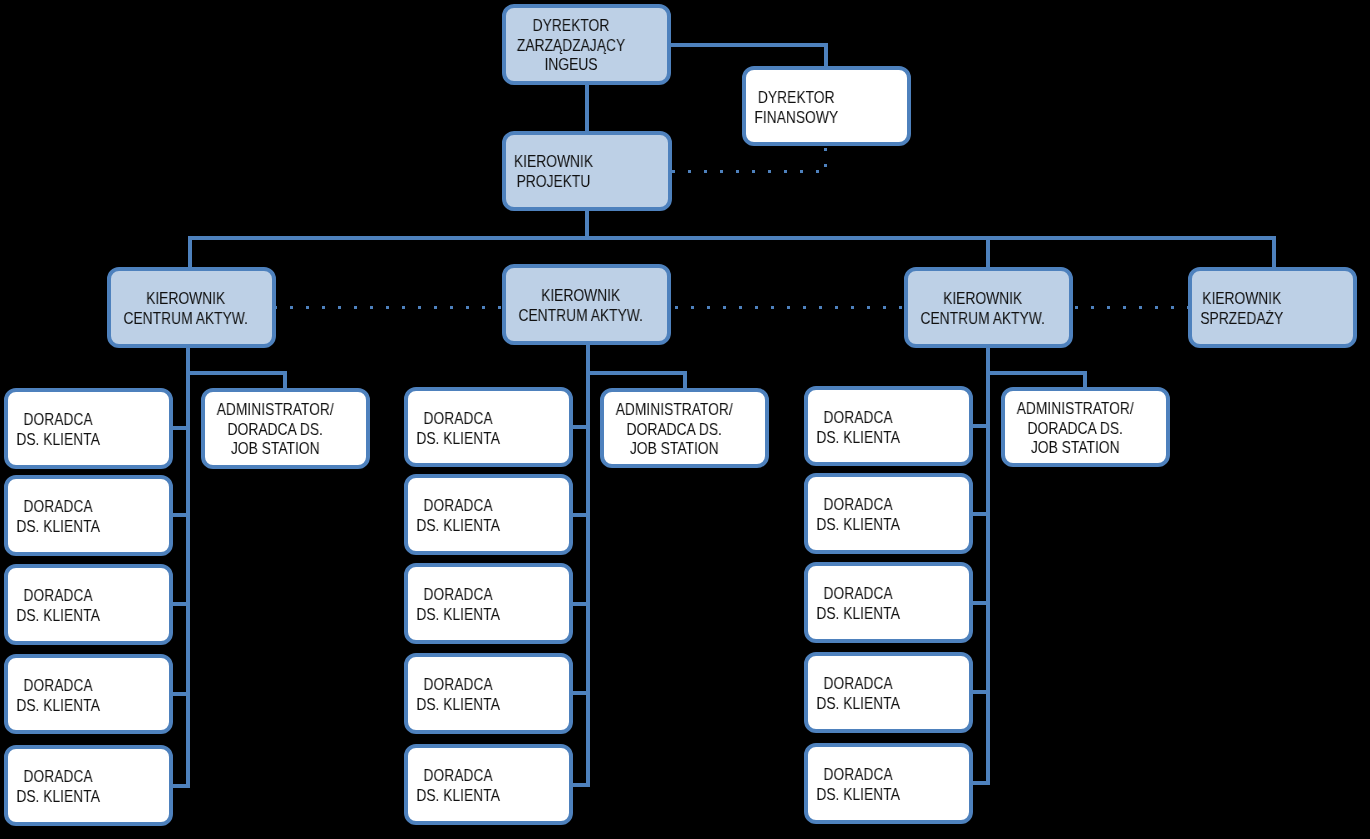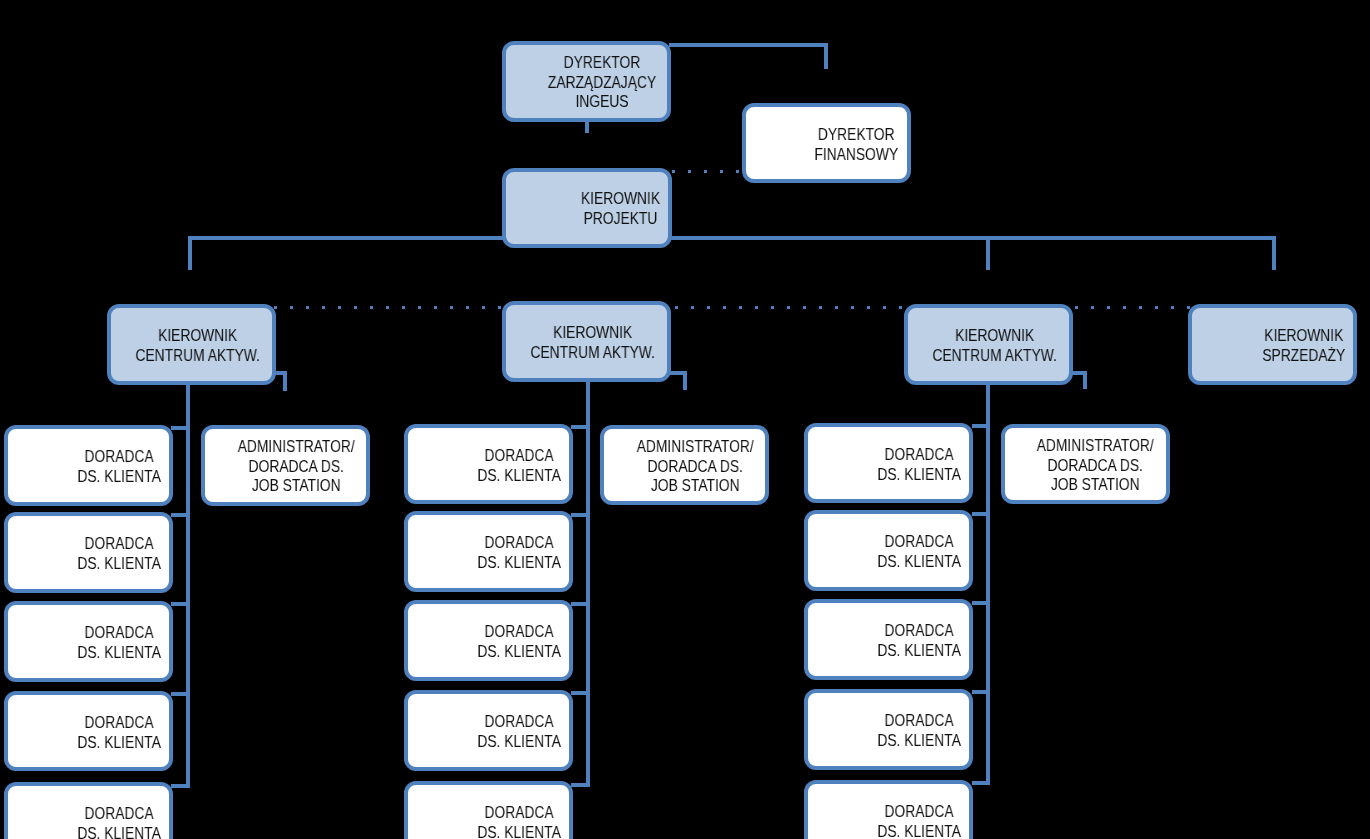--- a/index.html
+++ b/index.html
@@ -1,20 +1,20 @@
 <!DOCTYPE html>
 <html><head>
 <meta charset="utf-8">
 <title>Struktura organizacyjna</title>
 <style>
   html,body{margin:0;padding:0;background:#000;}
   #stage{position:relative;width:1370px;height:839px;background:#000;overflow:hidden;
          font-family:"Liberation Sans",sans-serif;}
   .node{position:absolute;box-sizing:border-box;border:4px solid #4e81bd;border-radius:12px;
-        display:flex;align-items:center;justify-content:flex-end;text-align:center;z-index:5;margin-top:37px;}
+        display:flex;align-items:center;justify-content:flex-start;text-align:center;z-index:5;}
   .node .lbl{font-family:"Liberation Sans",sans-serif;font-size:16.6px;line-height:19.6px;
         color:#101010;display:block;position:relative;top:1.2px;
         transform:scaleX(0.833);will-change:transform;white-space:pre-line;}
   .fill-blue{background:#bdd0e6;}
   .fill-white{background:#ffffff;}
   .conn{position:absolute;background:#4e81bd;z-index:1;}
   .dotted-h{position:absolute;z-index:1;height:3.4px;
         background-image:linear-gradient(to right,#4e81bd 0 3.4px,transparent 3.4px 16px);
         background-size:16px 100%;background-repeat:repeat-x;}
   .dotted-v{position:absolute;z-index:1;width:3.4px;

